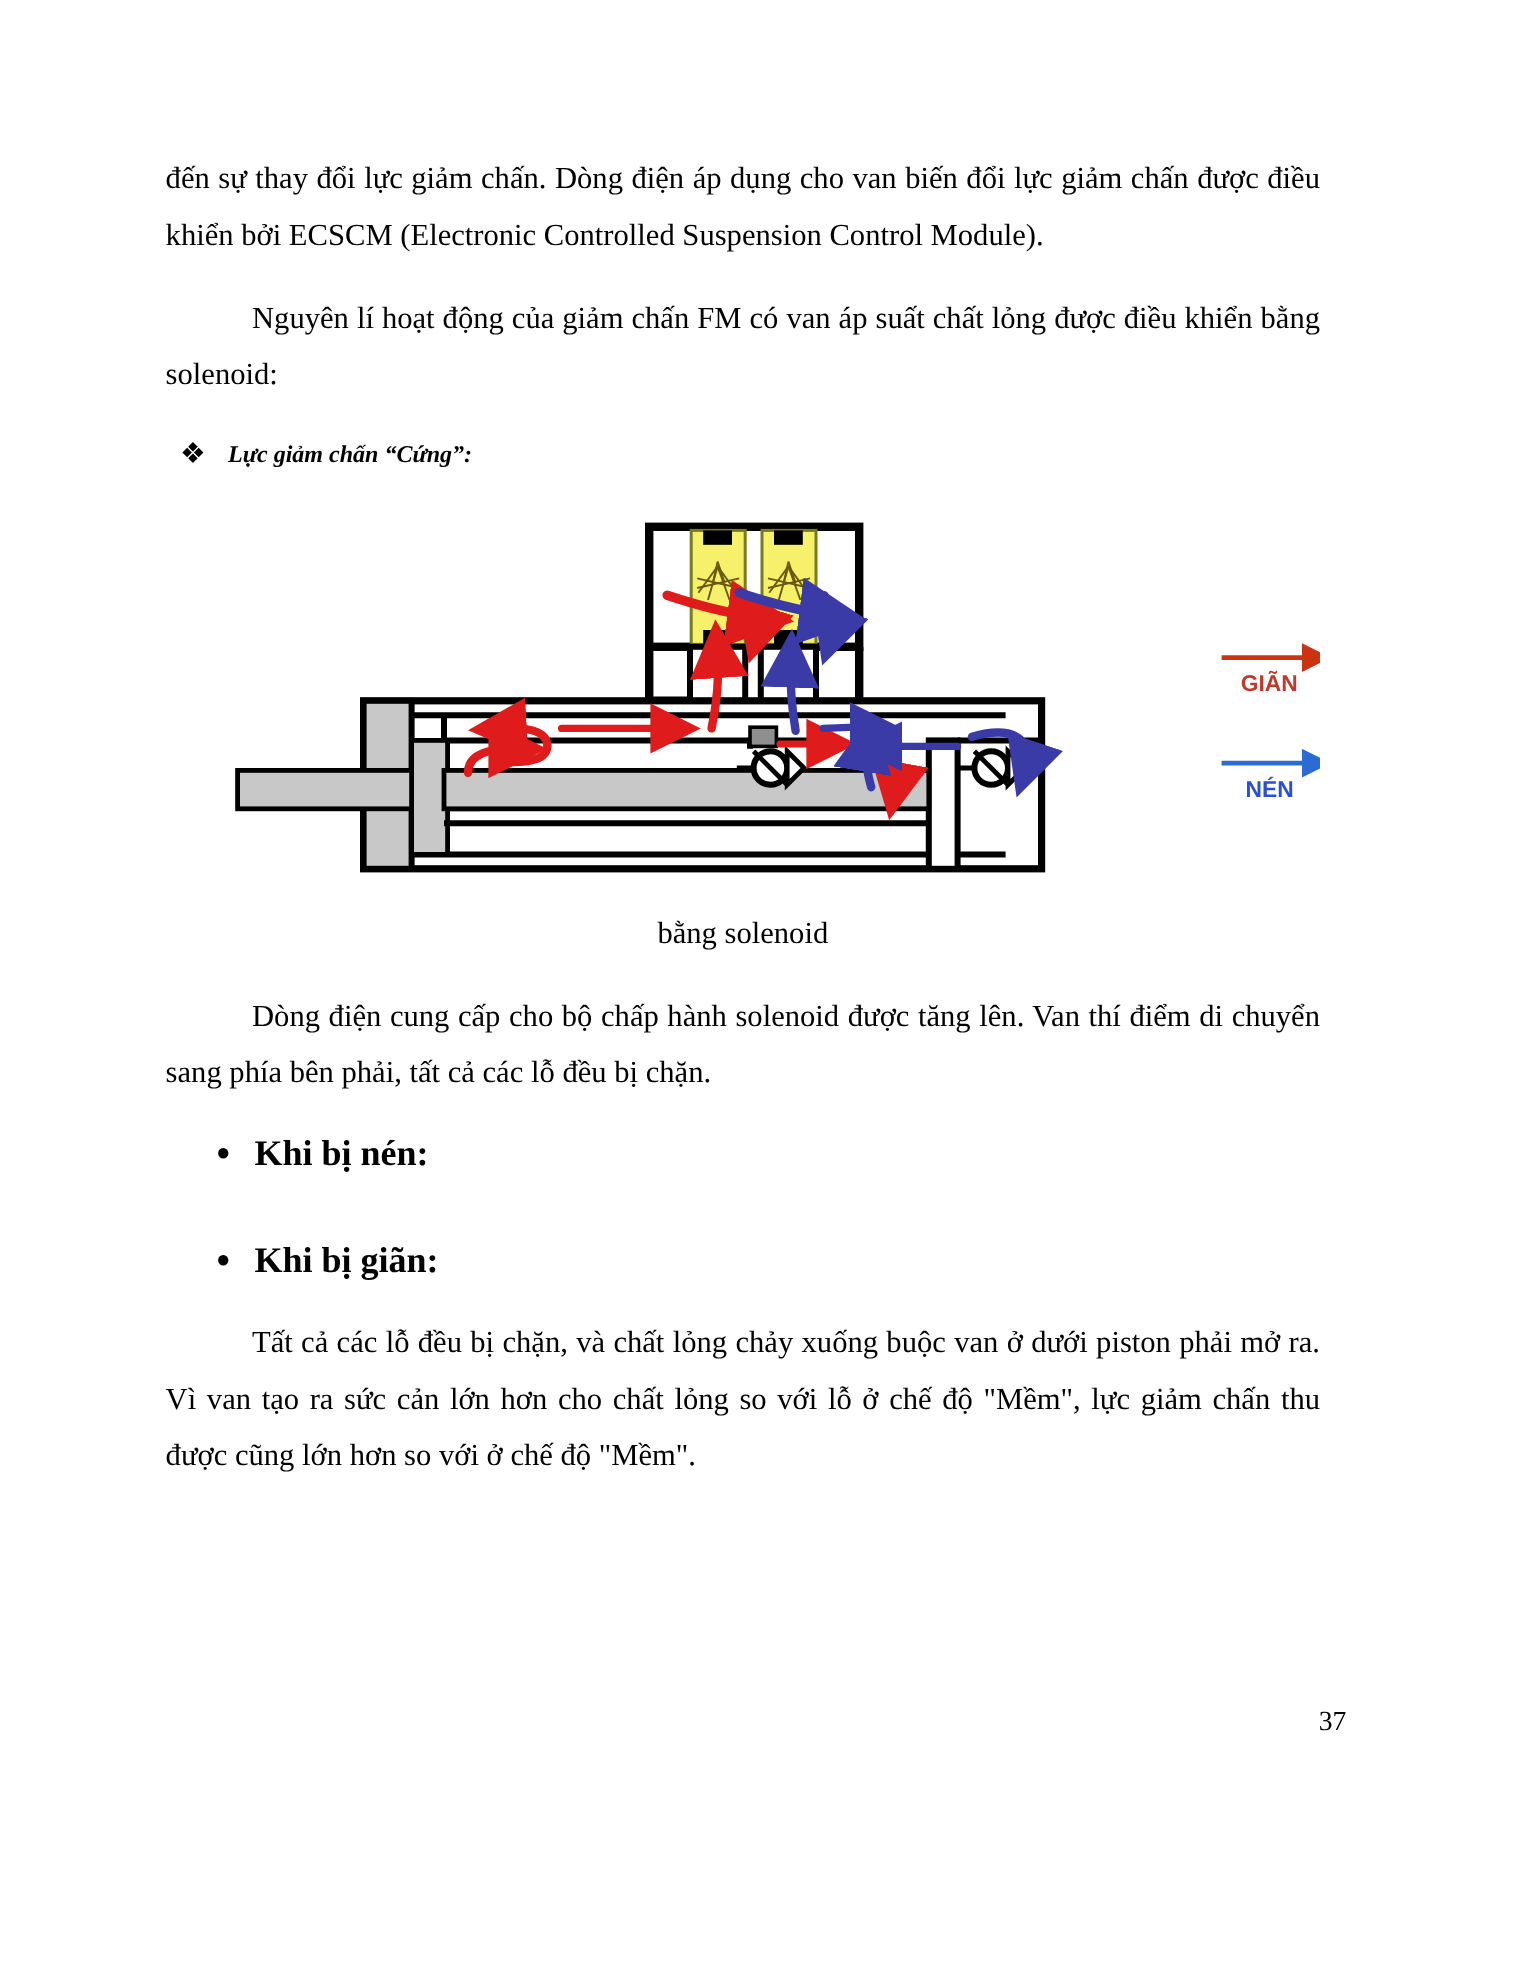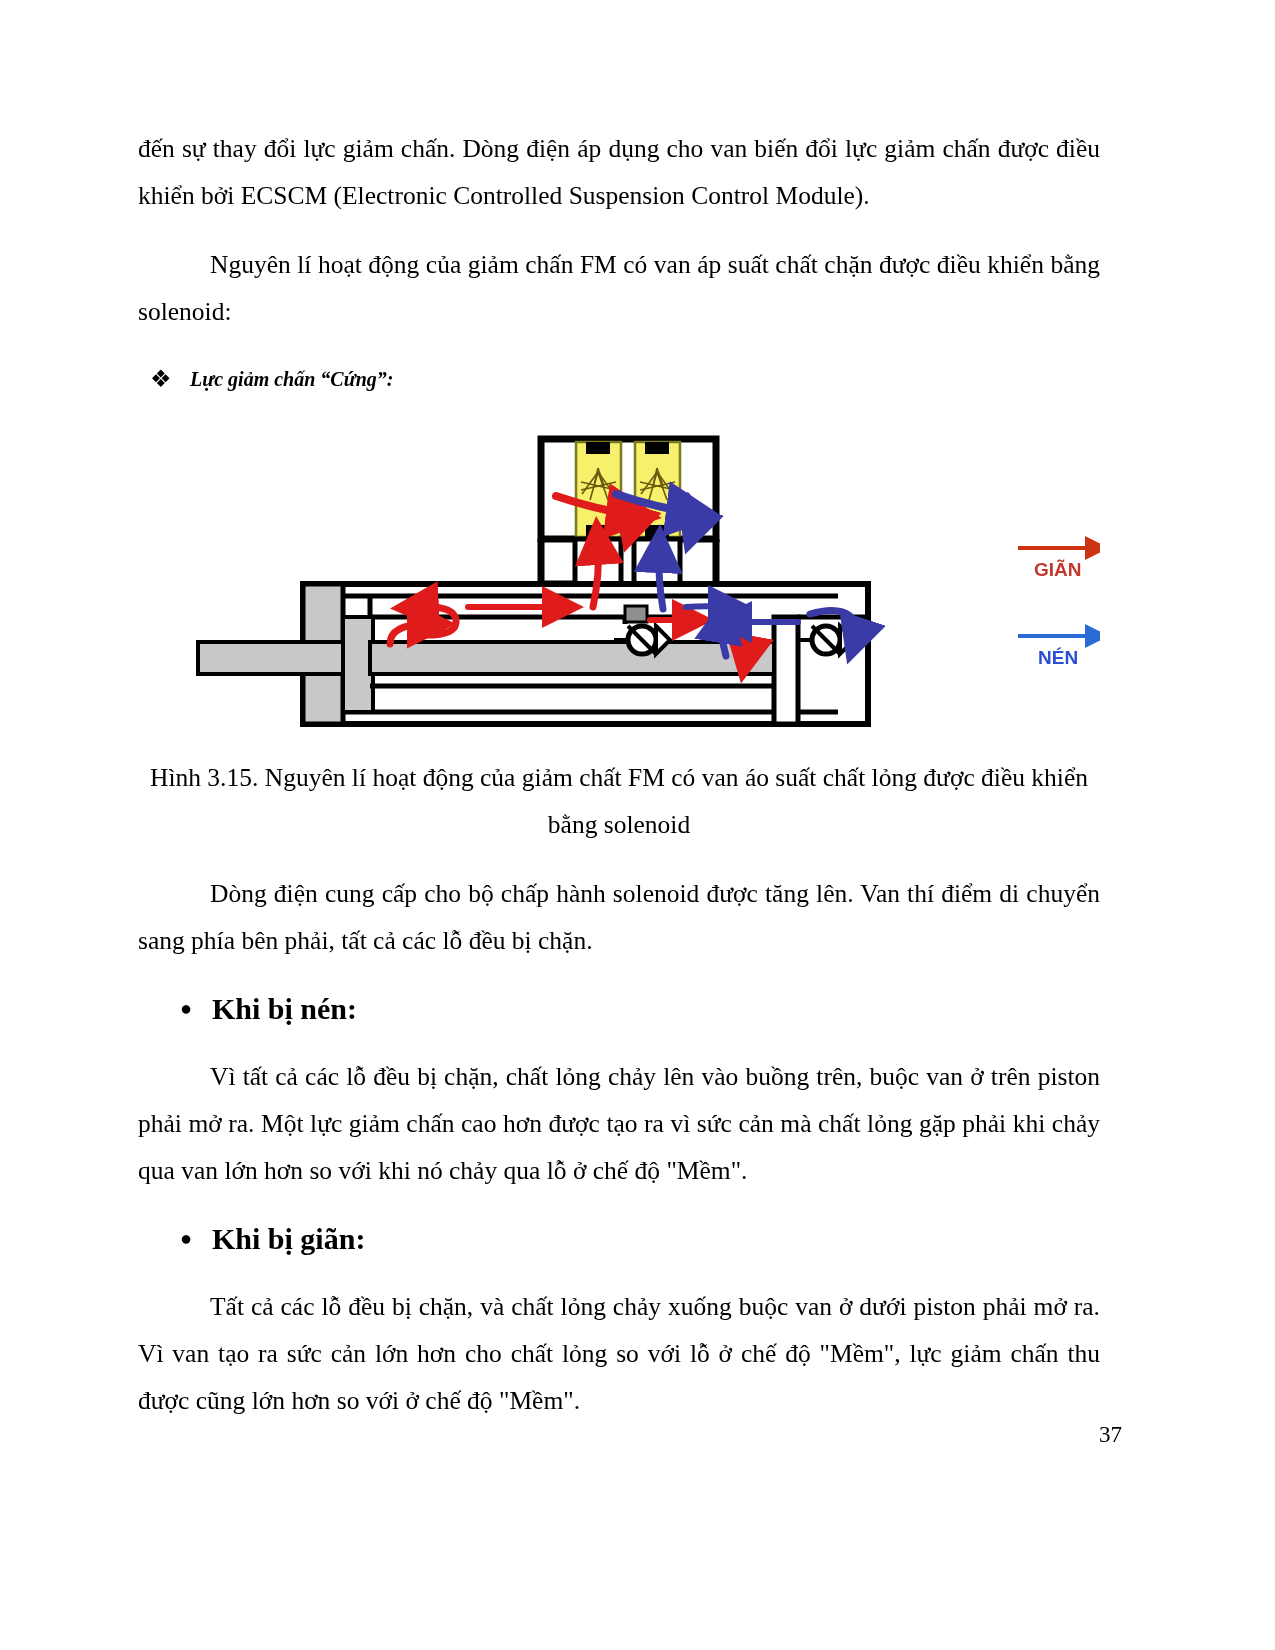--- a/index.html
+++ b/index.html
@@ -107,21 +107,21 @@
 <body>
 
 <div class="page">
 
   <div class="content">
 
     <p class="body-text">đến sự thay đổi lực giảm chấn. Dòng điện áp dụng cho van biến đổi lực giảm chấn được điều khiển bởi ECSCM (Electronic Controlled Suspension Control Module).</p>
 
     <div class="spacer-sm"></div>
 
-    <p class="body-text indent">Nguyên lí hoạt động của giảm chấn FM có van áp suất chất chặn được điều khiển bằng solenoid:</p>
+    <p class="body-text indent">Nguyên lí hoạt động của giảm chấn FM có van áp suất chất lỏng được điều khiển bằng solenoid:</p>
 
     <div class="spacer-sm"></div>
 
     <div class="heading-row">
       <span class="heading-bullet">❖</span>
       <span class="heading-text">Lực giảm chấn “Cứng”:</span>
     </div>
 
     <div class="spacer-sm"></div>
 
@@ -269,37 +269,35 @@
         <g>
           <line x1="880" y1="124" x2="955" y2="124" stroke="#cc3311" stroke-width="4" marker-end="url(#legredhead)"></line>
           <line x1="880" y1="212" x2="955" y2="212" stroke="#2b6cd4" stroke-width="4" marker-end="url(#legbluehead)"></line>
           <text x="896" y="152" font-family="Liberation Sans, sans-serif" font-size="19" font-weight="bold" fill="#c0392b" id="legend-expansion">GIÃN</text>
           <text x="900" y="240" font-family="Liberation Sans, sans-serif" font-size="19" font-weight="bold" fill="#2b4fd4" id="legend-compression">NÉN</text>
         </g>
 
       </svg>
     </div>
 
-    <p class="caption">Hình 3.15. Nguyên lí hoạt động của giảm chất FM có van áo suất chất lỏng được điều khiển</p>
     <p class="caption">bằng solenoid</p>
 
     <div class="spacer-sm"></div>
 
     <p class="body-text indent">Dòng điện cung cấp cho bộ chấp hành solenoid được tăng lên. Van thí điểm di chuyển sang phía bên phải, tất cả các lỗ đều bị chặn.</p>
 
     <div class="spacer-sm"></div>
 
     <div class="sub-row">
       <span class="sub-bullet">●</span>
       <span class="sub-text">Khi bị nén:</span>
     </div>
 
     <div class="spacer-sm"></div>
 
-    <p class="body-text indent">Vì tất cả các lỗ đều bị chặn, chất lỏng chảy lên vào buồng trên, buộc van ở trên piston phải mở ra. Một lực giảm chấn cao hơn được tạo ra vì sức cản mà chất lỏng gặp phải khi chảy qua van lớn hơn so với khi nó chảy qua lỗ ở chế độ "Mềm".</p>
 
     <div class="spacer-sm"></div>
 
     <div class="sub-row">
       <span class="sub-bullet">●</span>
       <span class="sub-text">Khi bị giãn:</span>
     </div>
 
     <div class="spacer-sm"></div>
 

